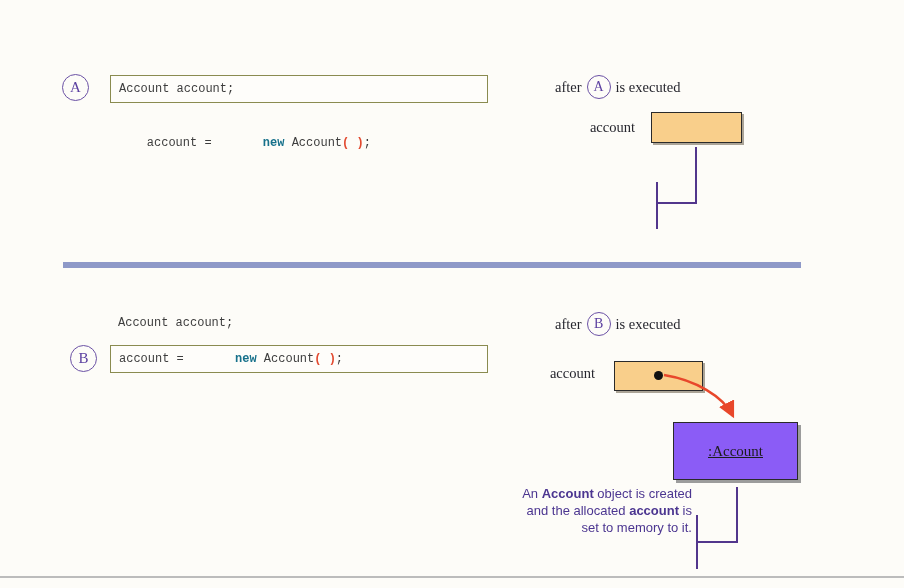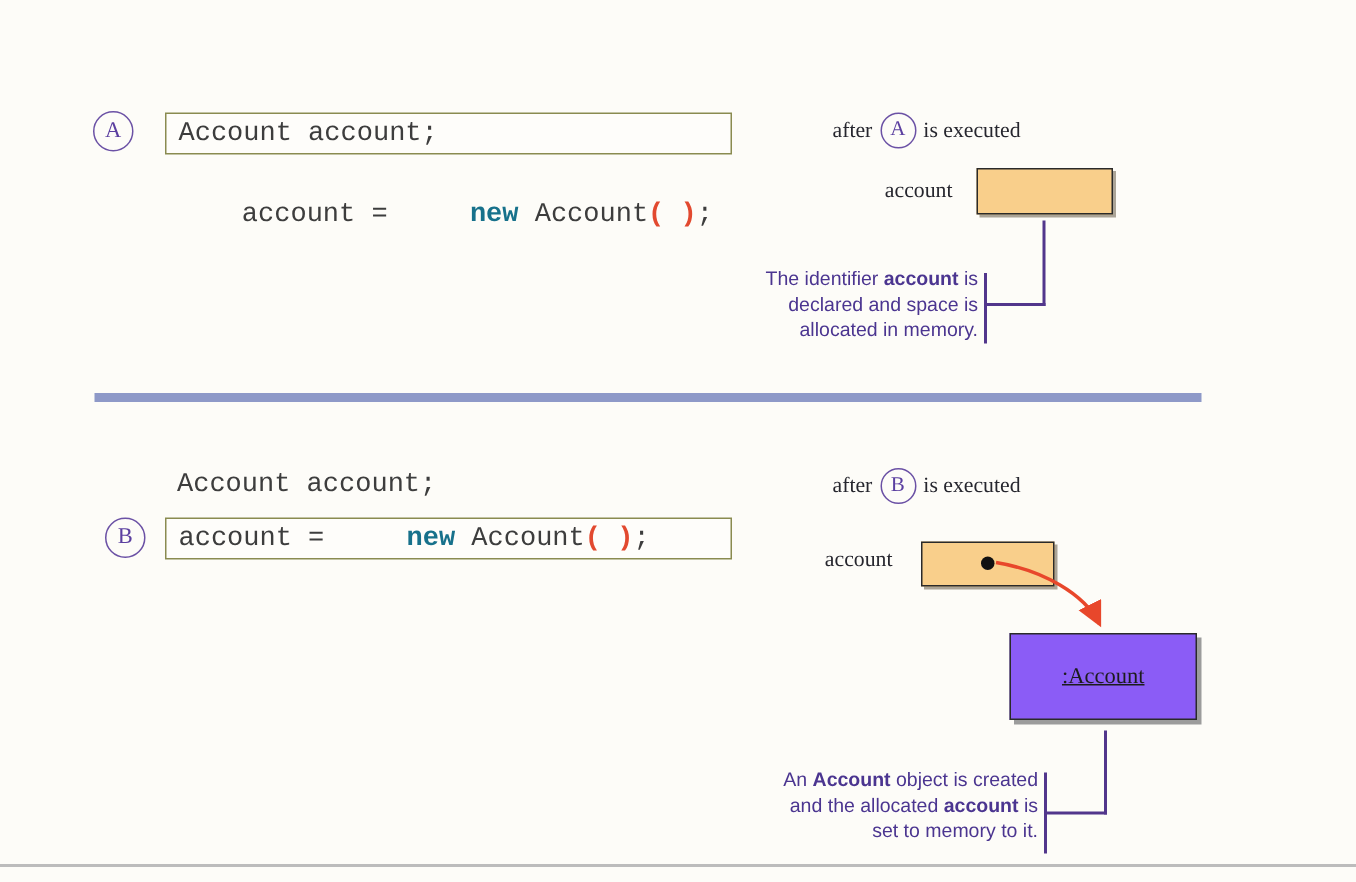--- a/index.html
+++ b/index.html
@@ -1,21 +1,21 @@
 <!DOCTYPE html>
 <html><head>
 <meta charset="utf-8">
 <style>
   * { margin:0; padding:0; box-sizing:border-box; }
   body { background:#ffffff; }
   .canvas{ position:relative; width:904px; height:588px; background:#fdfcf8;
            font-family:"Liberation Serif", serif; overflow:hidden; }
 
   .code{ font-family:"Liberation Mono","DejaVu Sans Mono",monospace;
-         font-size:18px; color:#3d3d3d; white-space:pre;text-align:center; }
+         font-size:12px; color:#3d3d3d; white-space:pre;text-align:center; }
   .kw{ color:#17718b; font-weight:bold;padding-left:44px; }
   .paren{ color:#e2492f; font-weight:bold; }
   .code-line{ position:absolute; line-height:16px; }
 
   .codebox{ position:absolute; width:378px; height:28px;
             border:1.5px solid #8a8b50; background:#fefdfa;
             display:flex; align-items:center; padding-left:8px; }
 
   .circle{ position:absolute; width:27px; height:27px; border:1.5px solid #6b51a5;
            border-radius:50%; display:flex; align-items:center; justify-content:center;
@@ -75,25 +75,20 @@
     <span>is executed</span>
   </div>
 
   <div class="serif-label" style="left:535px; top:119px;">account</div>
   <div class="membox" style="left:651px; top:112px; width:91px; height:31px;"></div>
 
   <div class="pline" style="left:695px; top:147px; width:2px; height:57px;"></div>
   <div class="pline" style="left:657px; top:202px; width:40px; height:2px;"></div>
   <div class="pline" style="left:656px; top:182px; width:2px; height:47px;"></div>
 
-  <div class="annot" style="left:440px; top:177px;">
-    <span>The identifier </span><b>account</b><span> is</span><br>
-    <span>declared and space is</span><br>
-    <span>allocated in memory.</span>
-  </div>
 
   <div class="divider"></div>
 
   <div class="code code-line" style="left:118px; top:315px;">Account account;</div>
 
   <div class="circle" style="left:70px; top:345px;">
     <span>B</span>
   </div>
 
   <div class="codebox" style="left:110px; top:345px;">
@@ -122,20 +117,20 @@
   </svg>
 
   <div class="objbox" style="left:673px; top:422px;">
     <span>:Account</span>
   </div>
 
   <div class="pline" style="left:736px; top:487px; width:2px; height:56px;"></div>
   <div class="pline" style="left:697px; top:541px; width:41px; height:2px;"></div>
   <div class="pline" style="left:696px; top:515px; width:2px; height:54px;"></div>
 
-  <div class="annot" style="left:478px; top:511px; width:214px;">
+  <div class="annot" style="left:478px; top:485px; width:214px;">
     <span>An </span><b>Account</b><span> object is created</span><br>
     <span>and the allocated </span><b>account</b><span> is</span><br>
     <span>set to memory to it.</span>
   </div>
 
   <div class="bottom-rule"></div>
 </div>
 
 </body></html>

